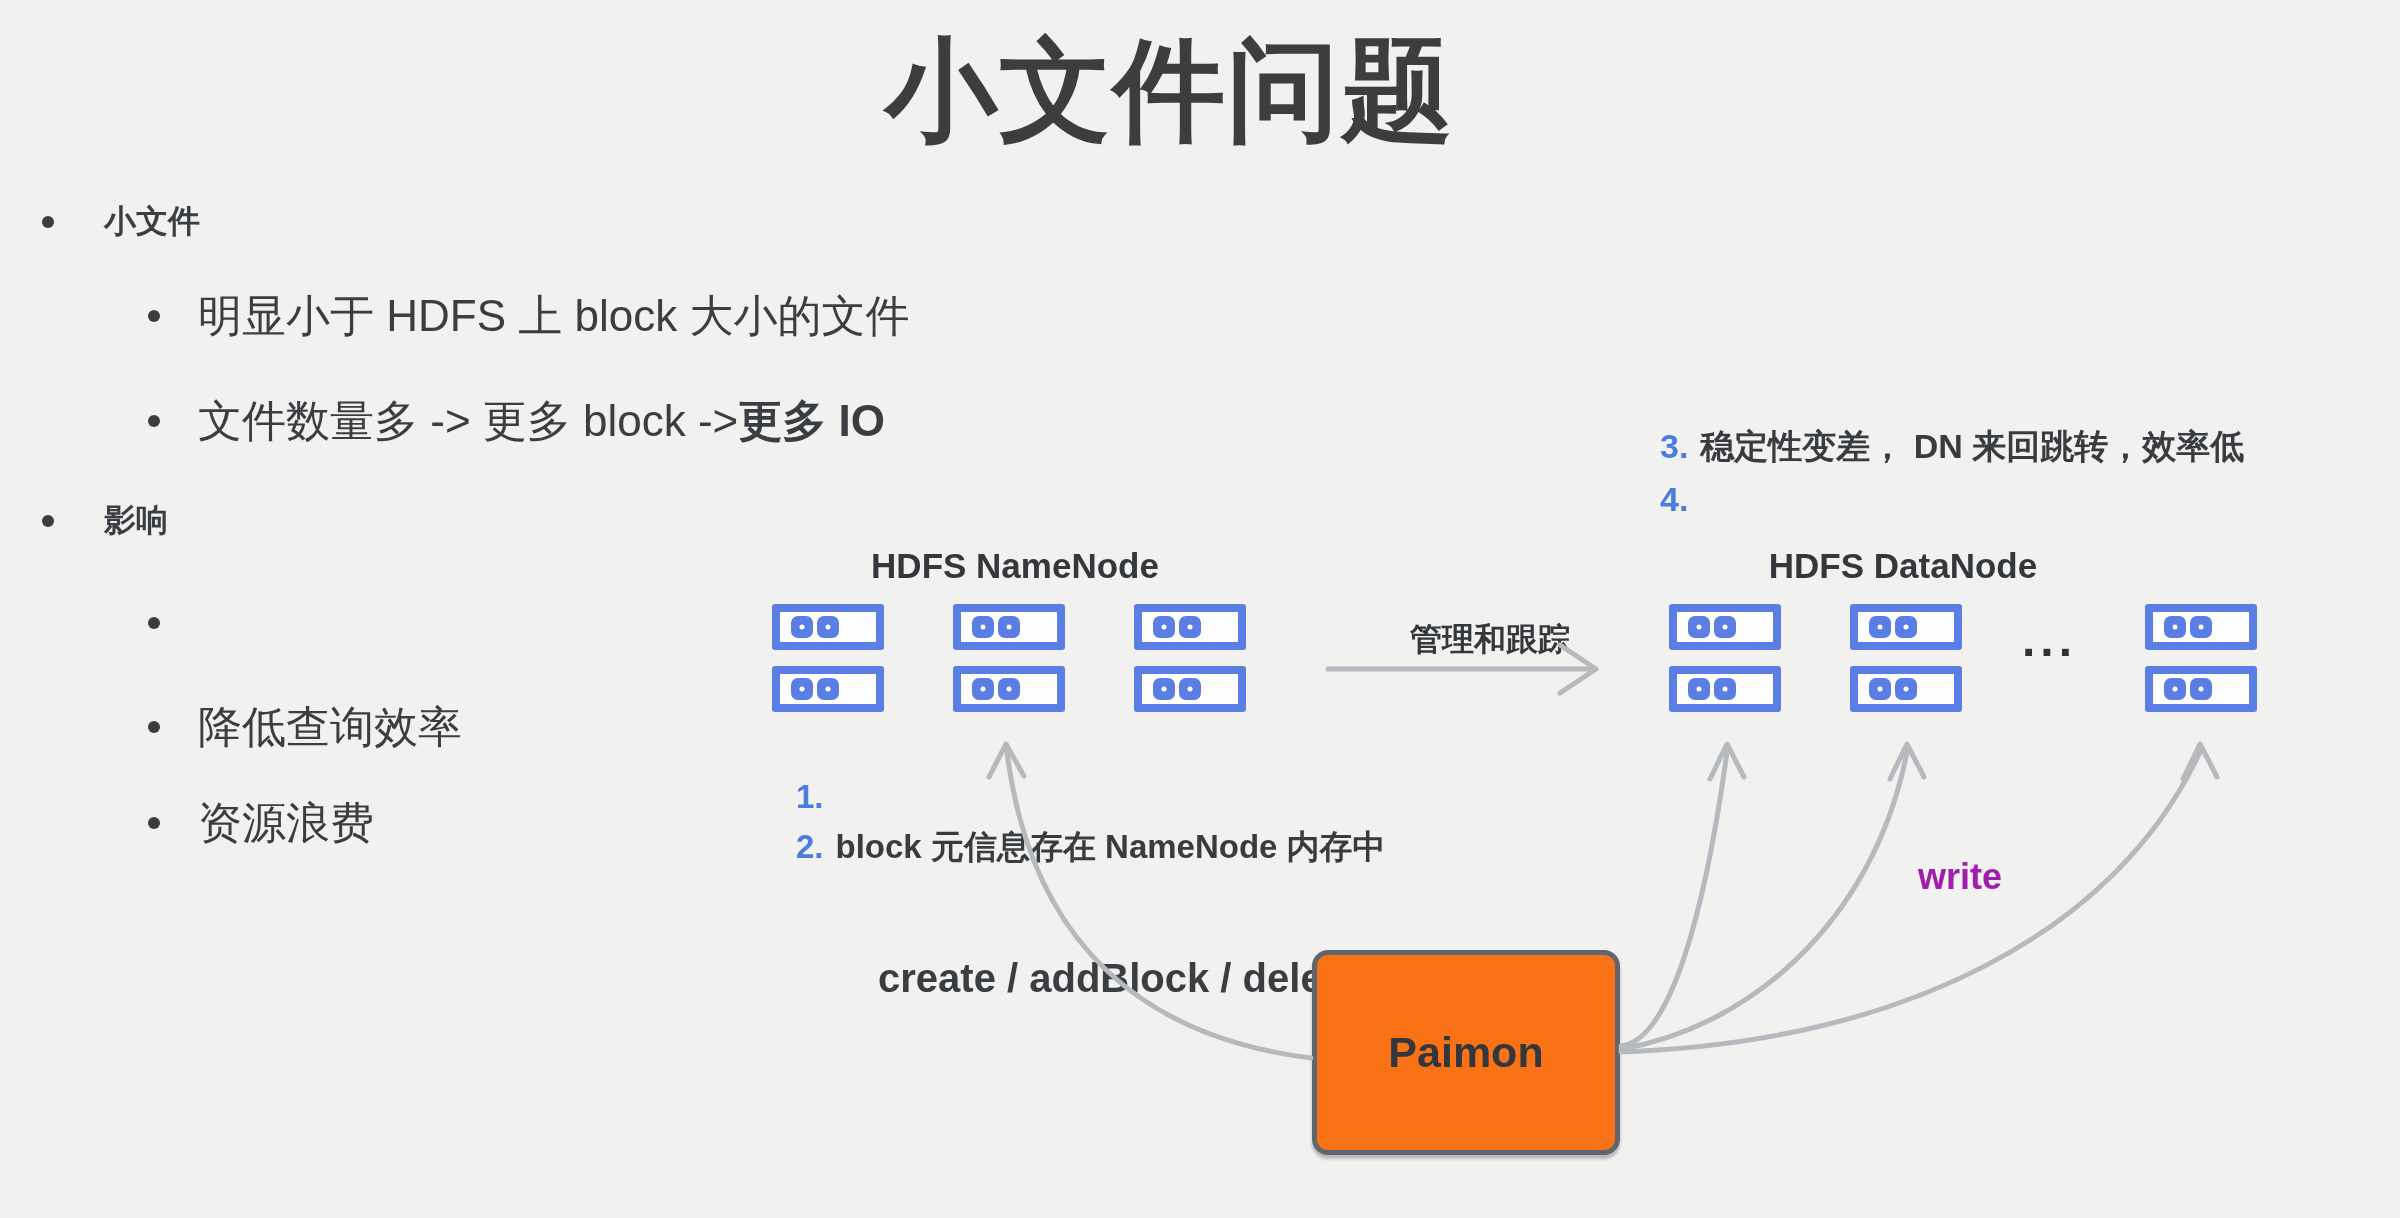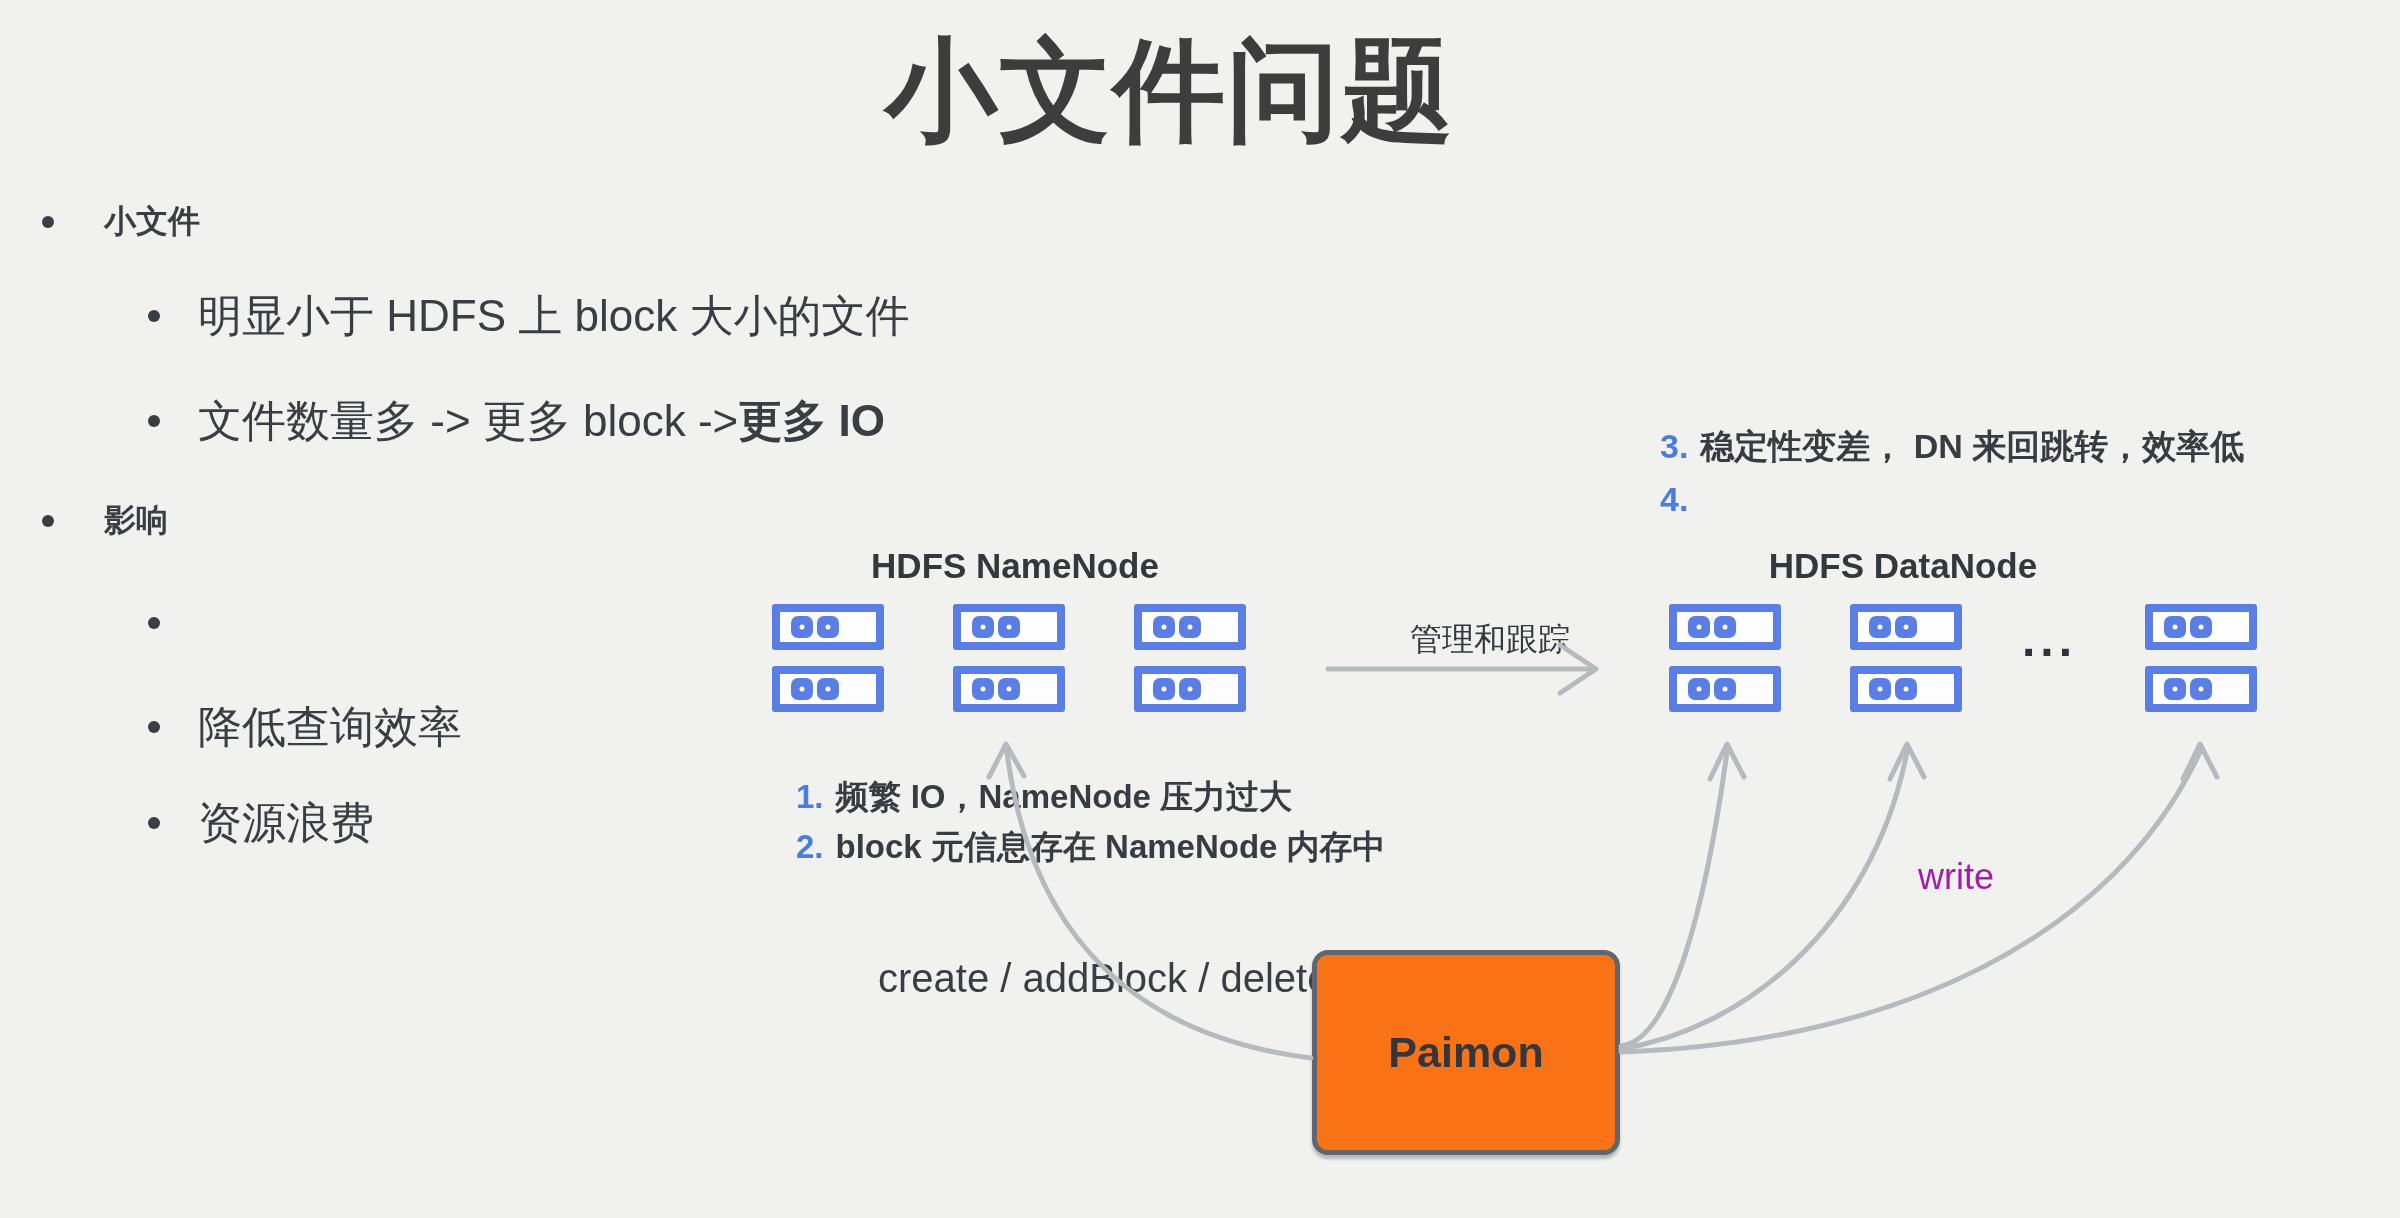--- a/index.html
+++ b/index.html
@@ -21,21 +21,21 @@
   .lvl1{font-size:32px;font-weight:700;}
   .lvl1 .dot{margin-right:50px;}
   .lvl2{font-size:44px;font-weight:400;}
   .lvl2 .dot{margin-right:38px;}
   .lvl2 b{font-weight:700;}
   
   .node-label{width:310px;text-align:center;font-size:35px;font-weight:700;color:#34373c;white-space:nowrap;}
   .note-block{font-size:34px;font-weight:700;color:#383b40;white-space:nowrap;}
   .note-line{display:flex;align-items:center;}
   .note-line .num{color:#4b7ce0;margin-right:12px;font-weight:700;}
-  .small-label{font-weight:400;color:#34373c;white-space:nowrap;}
+  .small-label{font-weight:700;color:#34373c;white-space:nowrap;}
   
   .server-col{display:flex;flex-direction:column;gap:16px;}
   .server{
     width:112px;height:46px;box-sizing:border-box;position:relative;
     border:8px solid #5b7ee4;border-radius:3px;background:#fdfdfe;
   }
   .server .d{
     position:absolute;top:50%;transform:translateY(-50%);
     width:22px;height:22px;border-radius:7px;background:#5b7ee4;
   }
@@ -165,21 +165,20 @@
       <span class="d d1"></span>
       <span class="d d2"></span>
     </div>
 </div>
 
 <div class="abs small-label" style="left:1385px;top:618px;width:210px;text-align:center;font-size:32px;">管理和跟踪</div>
 
 <div class="abs note-block" style="left:796px;top:772px;font-size:33px;">
   <div class="note-line" style="height:50px;">
     <span class="num">1.</span>
-    <span>频繁 IO，NameNode 压力过大</span>
   </div>
   <div class="note-line" style="height:50px;">
     <span class="num">2.</span>
     <span>block 元信息存在 NameNode 内存中</span>
   </div>
 </div>
 
 <div class="abs small-label" style="left:878px;top:956px;font-size:40px;color:#3a3d42;">create / addBlock / delete</div>
 
 <div class="abs small-label" style="left:1918px;top:856px;font-size:36px;color:#a21caf;">write</div>

